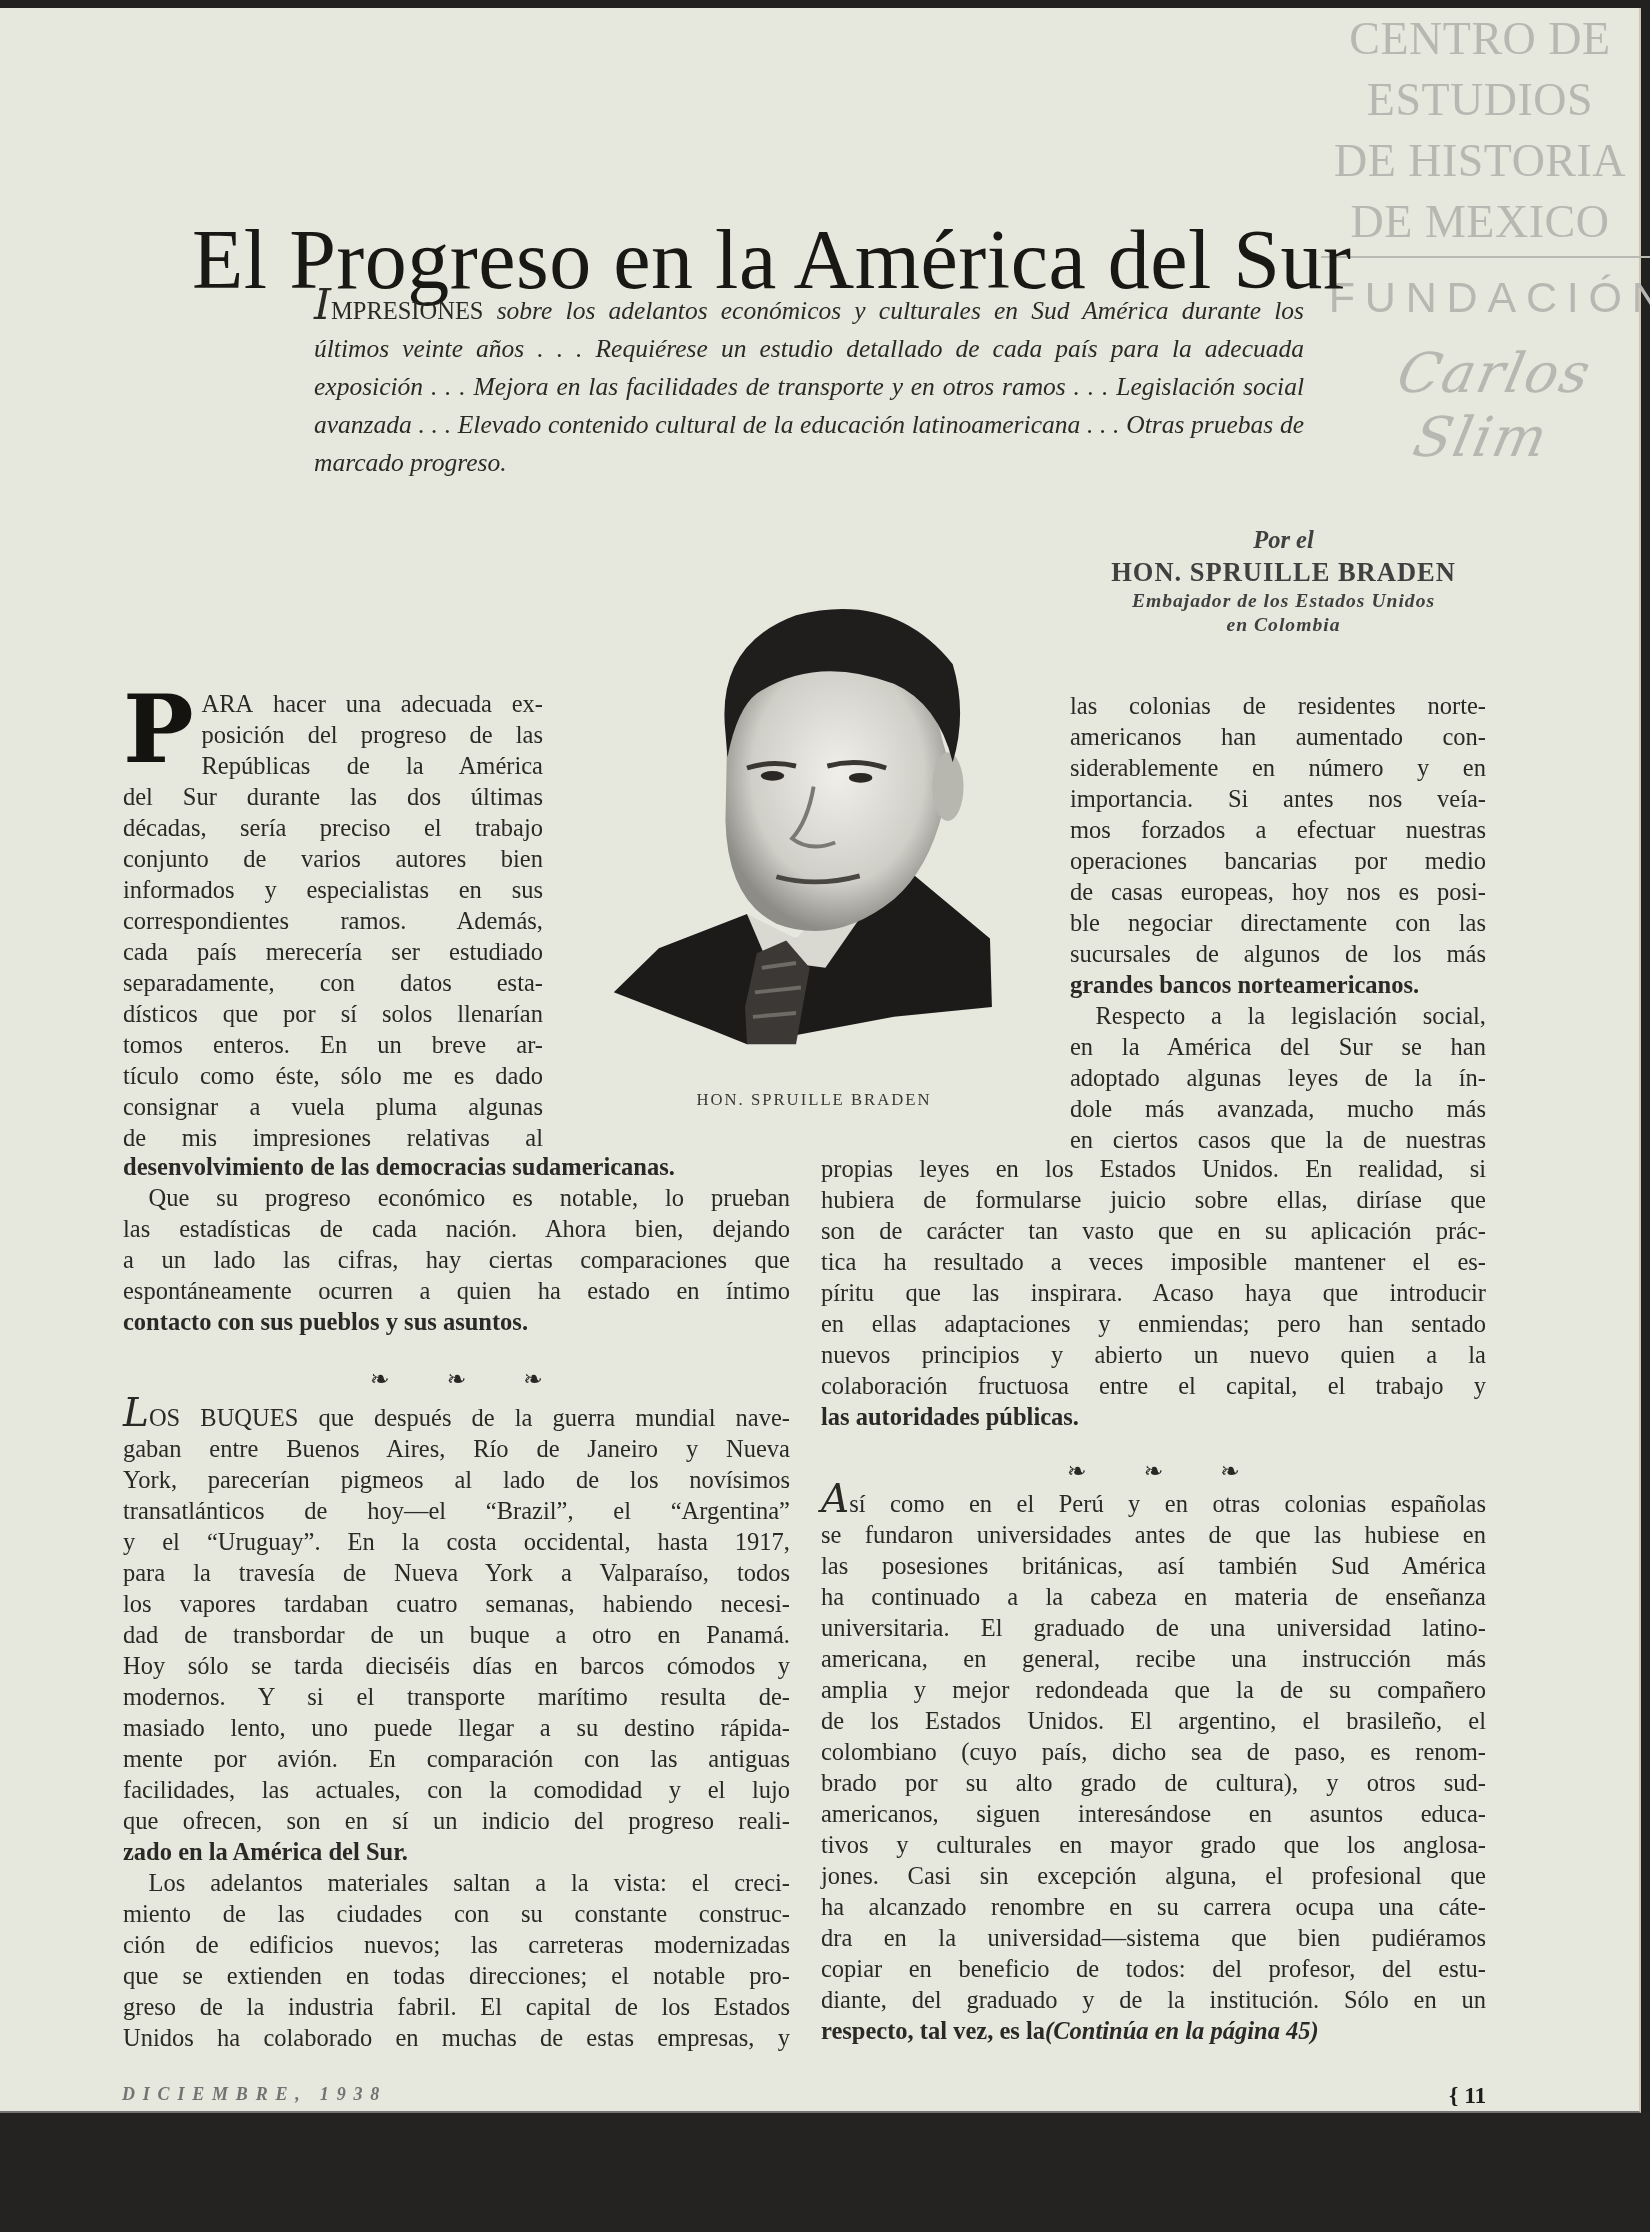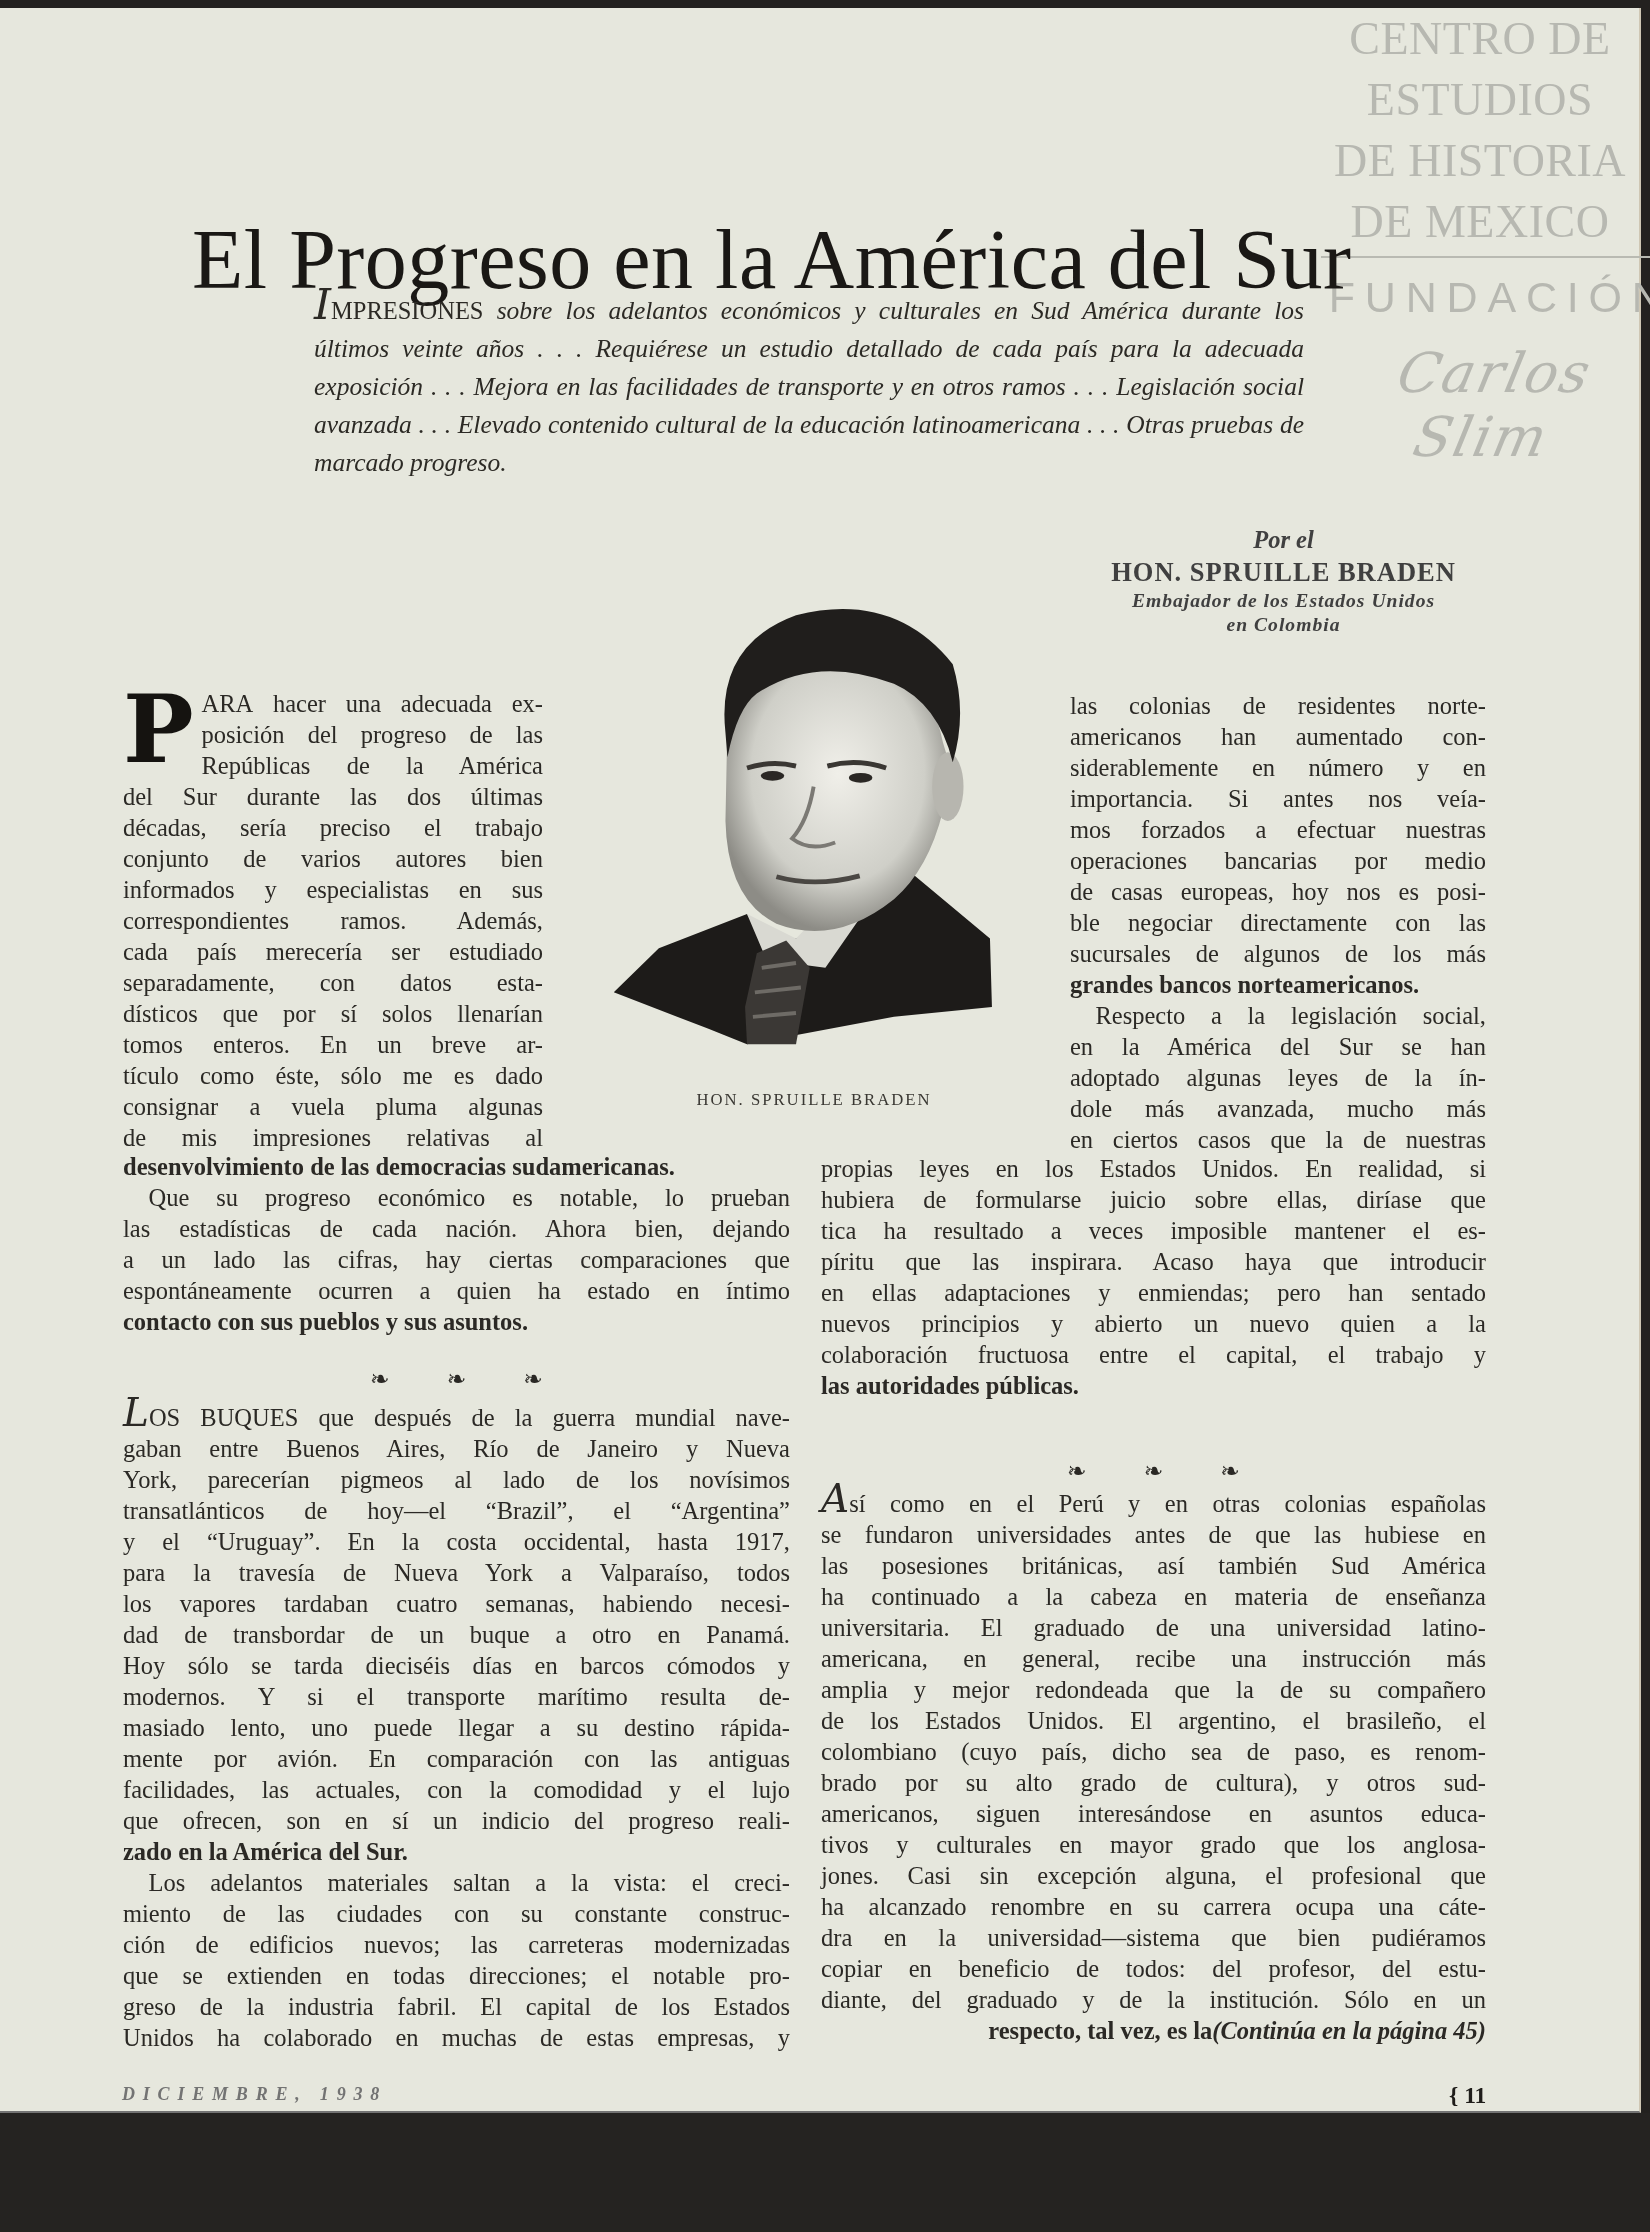--- a/index.html
+++ b/index.html
@@ -206,20 +206,21 @@
     <span class="line indent">Respecto a la legislación social,</span>
     <span class="line">en la América del Sur se han</span>
     <span class="line">adoptado algunas leyes de la ín-</span>
     <span class="line">dole más avanzada, mucho más</span>
     <span class="line">en ciertos casos que la de nuestras</span>
   </div>
 
   <div class="col-right body-text">
     <span class="line">propias leyes en los Estados Unidos.  En realidad, si</span>
     <span class="line">hubiera de formularse juicio sobre ellas, diríase que</span>
+    <span class="line">son de carácter tan vasto que en su aplicación prác-</span>
     <span class="line">tica ha resultado a veces imposible mantener el es-</span>
     <span class="line">píritu que las inspirara.  Acaso haya que introducir</span>
     <span class="line">en ellas adaptaciones y enmiendas; pero han sentado</span>
     <span class="line">nuevos principios y abierto un nuevo quien a la</span>
     <span class="line">colaboración fructuosa entre el capital, el trabajo y</span>
     <span class="line last">las autoridades públicas.</span>
   </div>
 
   <div class="ding-right dingbats">
     <span class="ding">❧</span>
@@ -238,21 +239,21 @@
     <span class="line">de los Estados Unidos.  El argentino, el brasileño, el</span>
     <span class="line">colombiano (cuyo país, dicho sea de paso, es renom-</span>
     <span class="line">brado por su alto grado de cultura), y otros sud-</span>
     <span class="line">americanos, siguen interesándose en asuntos educa-</span>
     <span class="line">tivos y culturales en mayor grado que los anglosa-</span>
     <span class="line">jones.  Casi sin excepción alguna, el profesional que</span>
     <span class="line">ha alcanzado renombre en su carrera ocupa una cáte-</span>
     <span class="line">dra en la universidad—sistema que bien pudiéramos</span>
     <span class="line">copiar en beneficio de todos: del profesor, del estu-</span>
     <span class="line">diante, del graduado y de la institución.  Sólo en un</span>
-    <span class="line last" style="display:flex; justify-content:flex-end;margin-left:16px;">
+    <span class="line last" style="display:flex; justify-content:flex-start;">
       <span>respecto, tal vez, es la</span>
       <span class="cont">(Continúa en la página 45)</span>
     </span>
   </div>
 
   <div class="footer-date">DICIEMBRE, 1938</div>
   <div class="footer-page">{ 11</div>
 </div>
 <div class="scan-bottom"></div>
 

